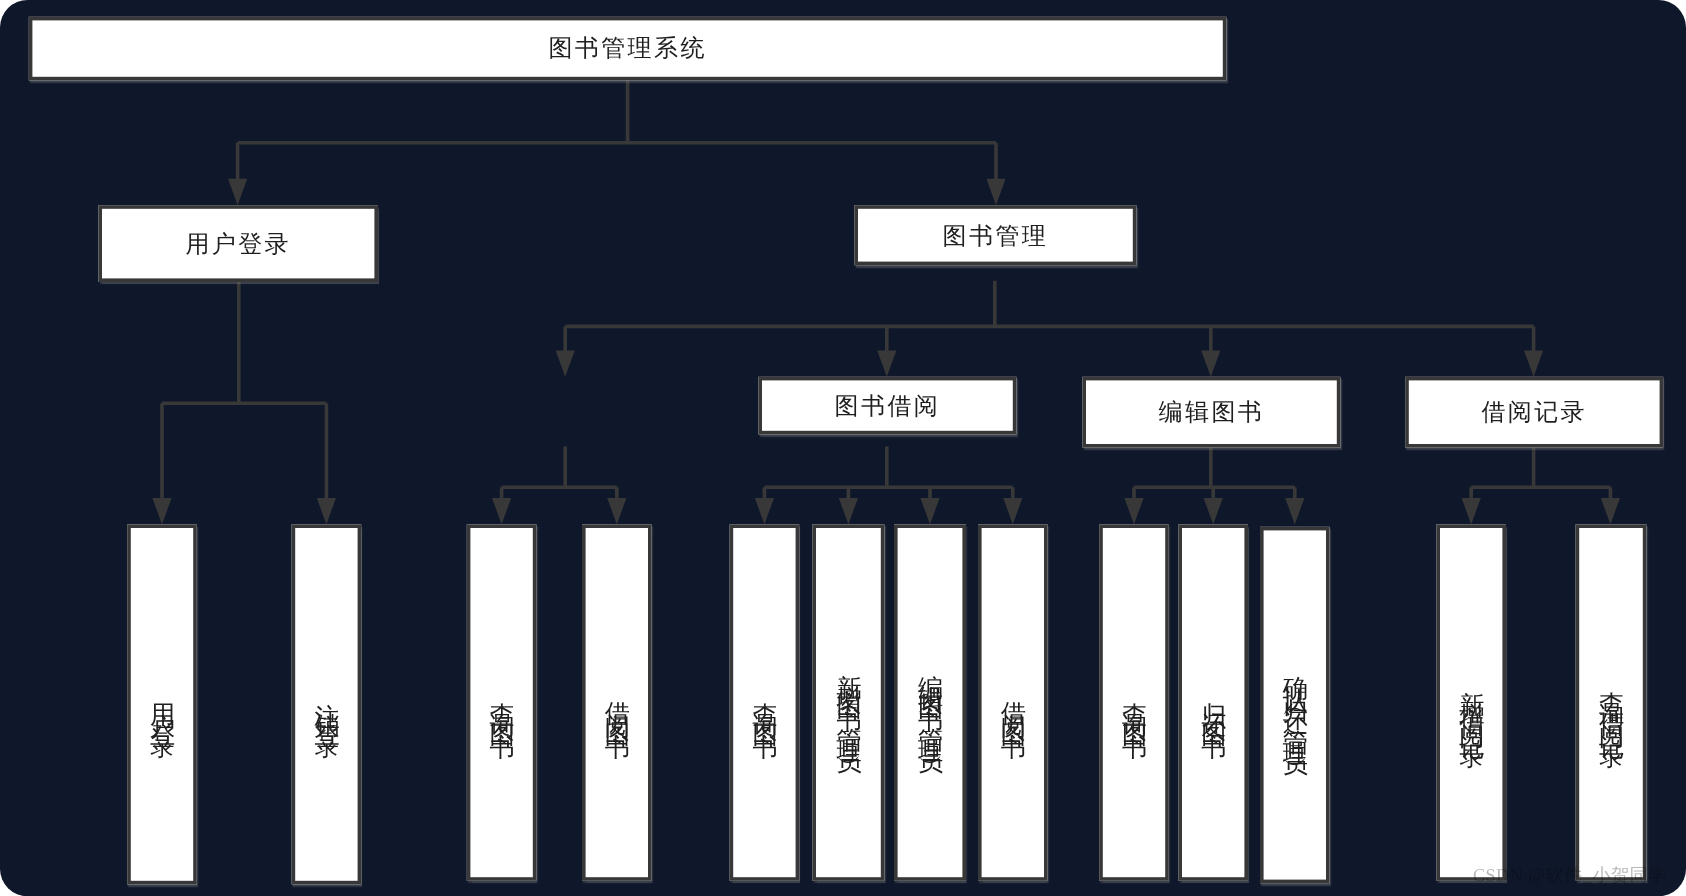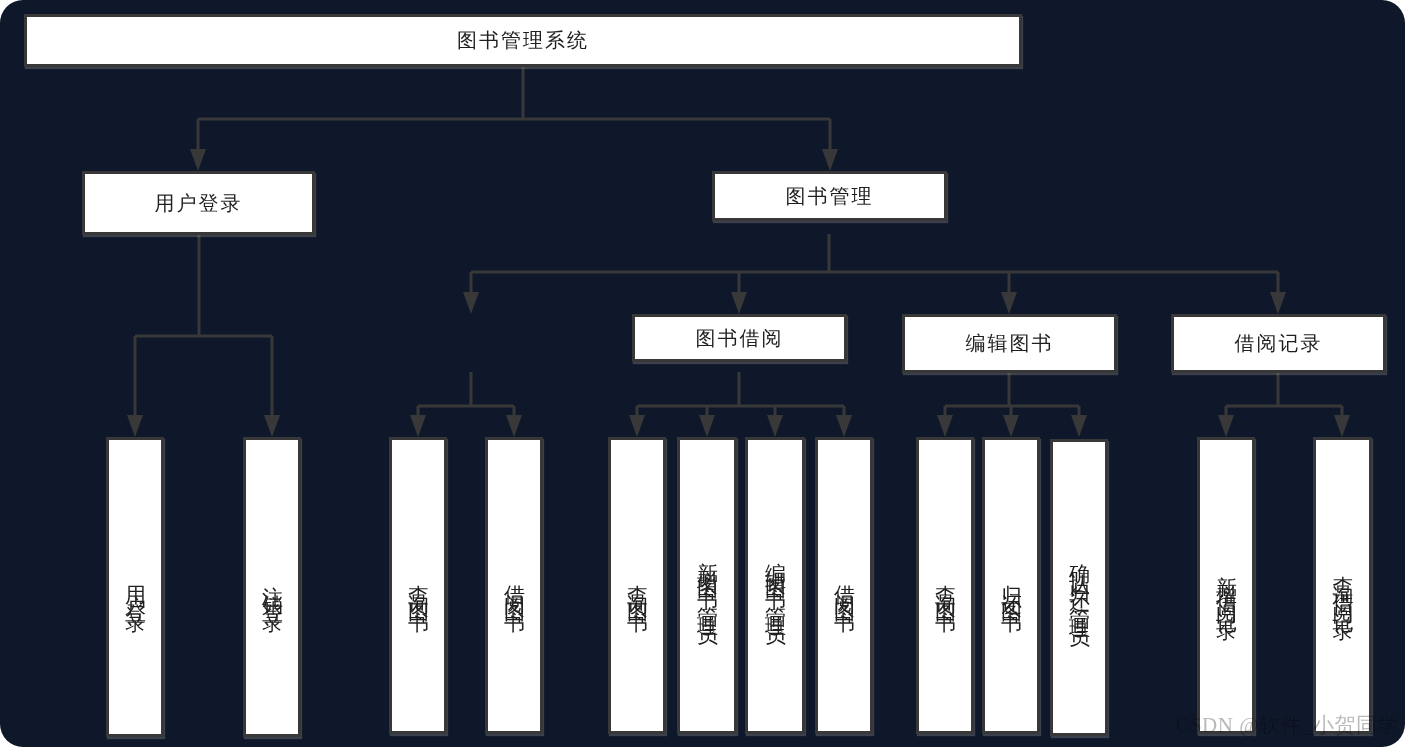--- a/index.html
+++ b/index.html
@@ -44,23 +44,23 @@
     stroke:#383838;
     stroke-width:3;
     fill:none;
   }
   #wires polygon{
     fill:#383838;
     stroke:none;
   }
   .watermark{
     position:absolute;
-    right:6px;
+    right:16px;
     bottom:8px;
-    font-size:21px;
+    font-size:15px;
     color:#b9b9b9;
     letter-spacing:0.5px;
     mix-blend-mode:multiply;
     white-space:nowrap;
     z-index:5;
   }
 </style>
 </head>
 <body>
 

